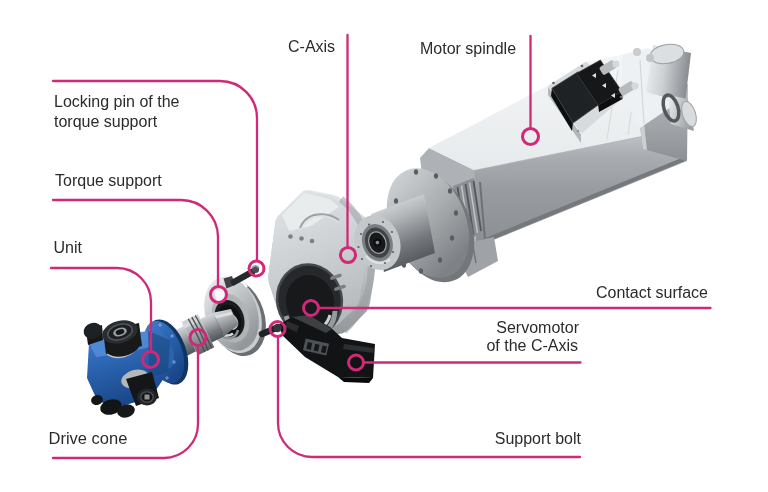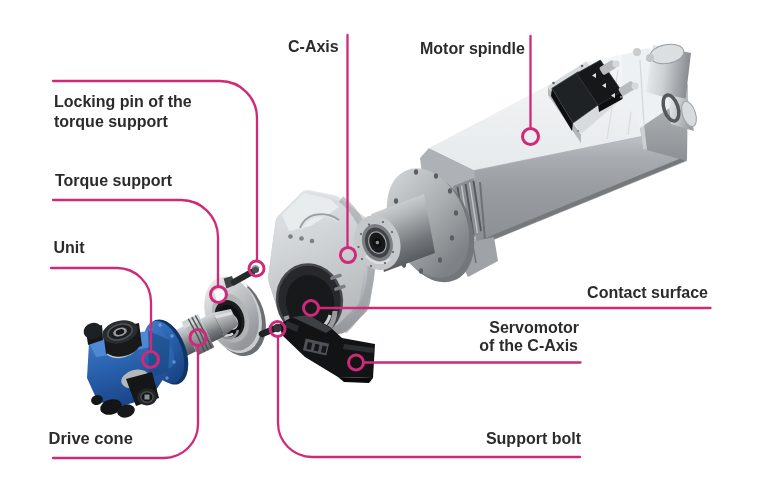--- a/index.html
+++ b/index.html
@@ -1,16 +1,16 @@
 <!DOCTYPE html>
 <html><head>
 <meta charset="utf-8">
 <style>
   html,body{margin:0;padding:0;background:#fff;}
-  #stage{position:relative;width:768px;height:492px;background:#fff;overflow:hidden;font-weight:bold;}
+  #stage{position:relative;width:768px;height:492px;background:#fff;overflow:hidden;}
   svg{position:absolute;left:0;top:0;}
   text{font-family:"Liberation Sans",sans-serif;fill:#2b2b2b;}
 </style>
 </head>
 <body>
 <div id="stage">
 <svg width="768" height="492" viewBox="0 0 768 492">
 <defs>
   <linearGradient id="boxSide" x1="0" y1="0" x2="0" y2="1">
     <stop offset="0" stop-color="#c0c4c8"></stop>

